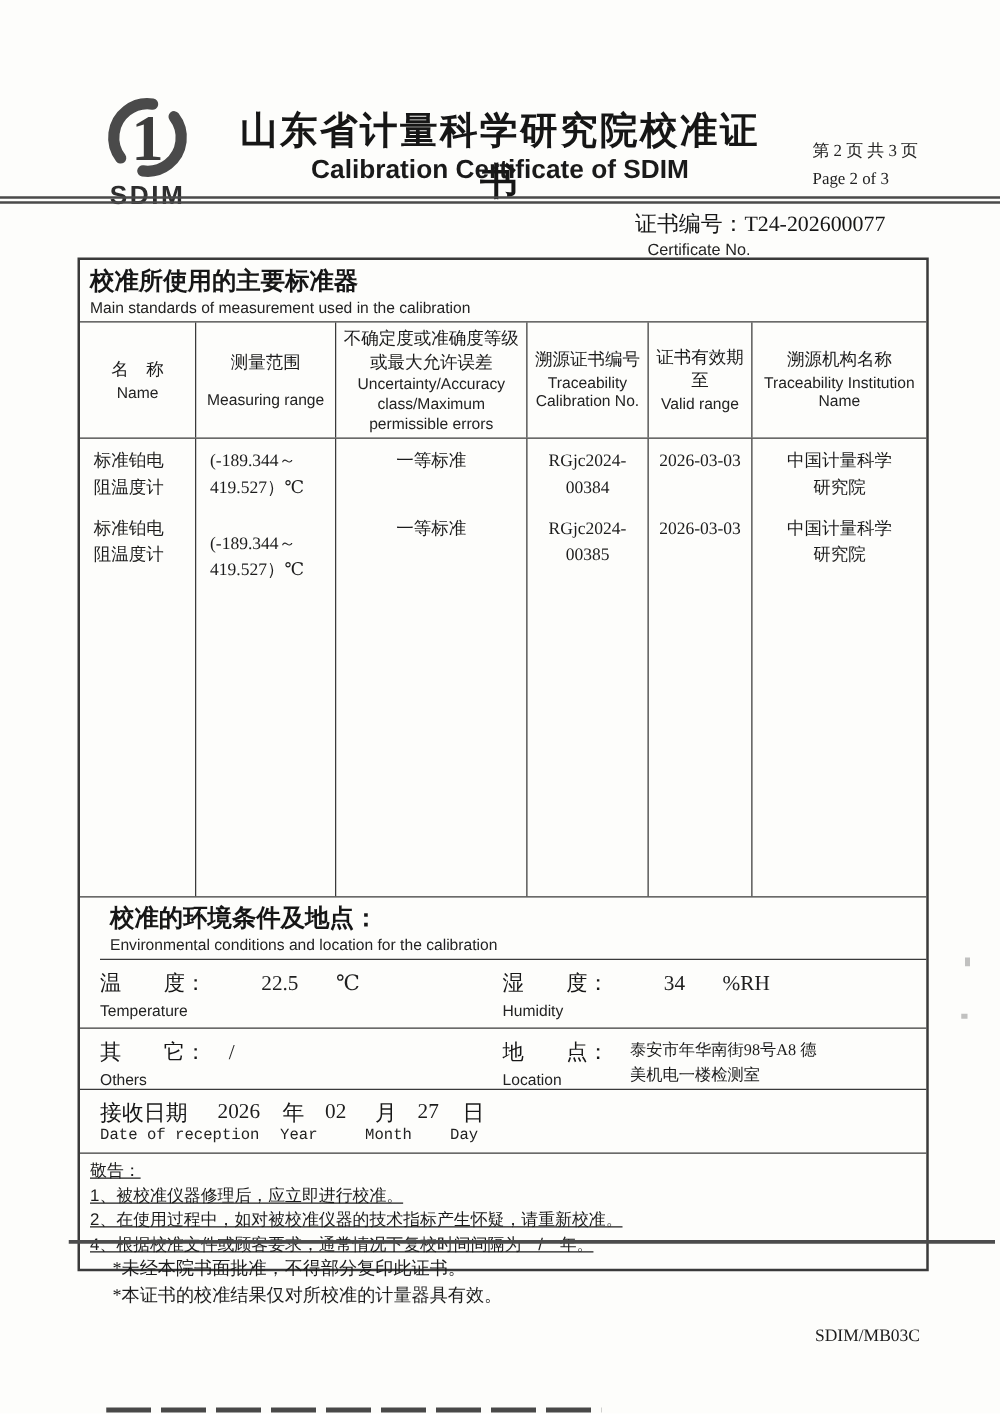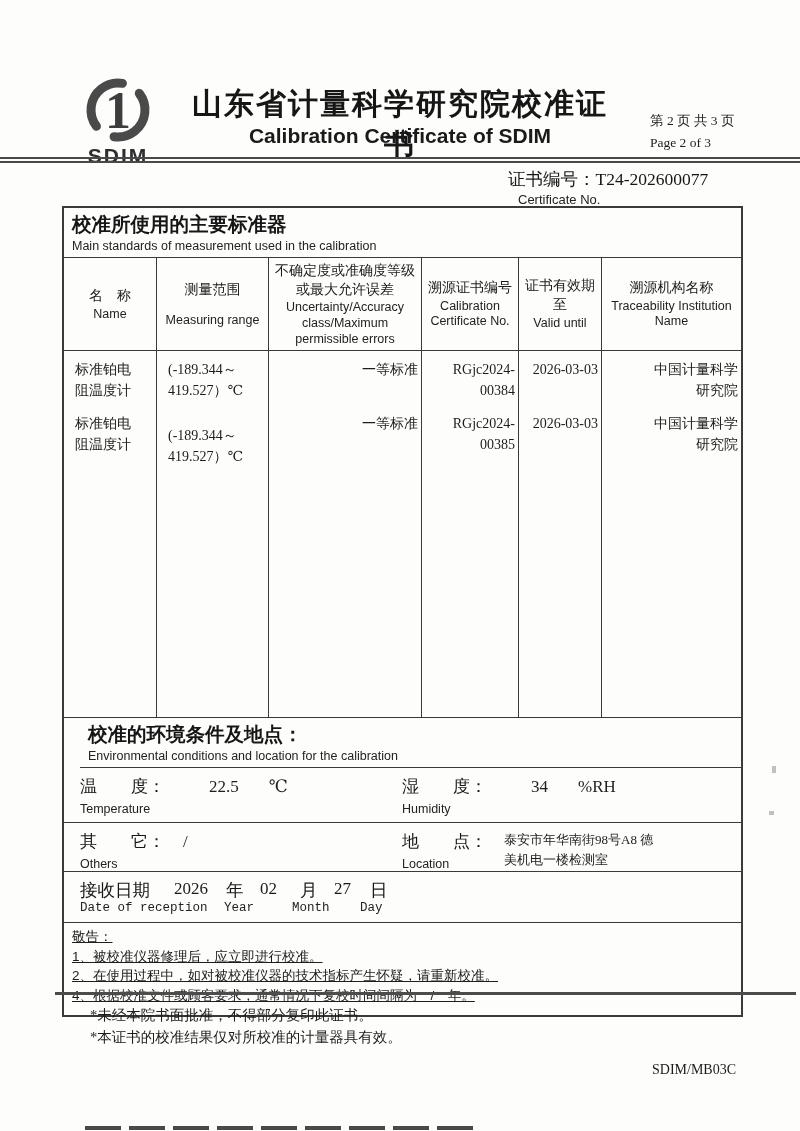--- a/index.html
+++ b/index.html
@@ -40,21 +40,21 @@
   .col:last-child{border-right:none;}
   .c0{width:93px;} .c1{width:112px;gap:12px;} .c2{width:153px;} .c3{width:97px;} .c4{width:83px;} .c5{flex:1;}
   .colhead-row .zh{font-family:"Liberation Sans",sans-serif;font-size:14px;color:#1b1b1b;line-height:1.35;}
   .colhead-row .en{font-family:"Liberation Sans",sans-serif;font-size:12.5px;color:#222;line-height:1.25;margin-top:2px;}
 
   .body-row{display:flex;height:366px;border-bottom:1.5px solid #3a3a3a;}
   .body-row .col{justify-content:flex-start;padding-top:8px;}
   .dcell{font-size:14px;line-height:1.5;color:#1c1c1c;width:100%;box-sizing:border-box;}
   .dcell.r1{height:50px;margin-bottom:4px;}
   .al{text-align:left;padding-left:8px;}
-  .ac{text-align:right;}
+  .ac{text-align:center;}
 
   .env-row{position:relative;border-bottom:1.5px solid #3a3a3a;}
   .row-temp{height:54px;} .row-oth{height:48px;} .row-rec{height:50px;}
   .env-block{position:absolute;top:7px;}
   .env-left{left:16px;} .env-right{left:338px;}
   .zh-label{font-family:"Liberation Sans",sans-serif;font-size:17px;color:#161616;}
   .env-val{font-size:17px;margin-left:40px;}
   .env-unit{font-size:17px;margin-left:26px;}
   .env-en{font-family:"Liberation Sans",sans-serif;font-size:12.5px;color:#222;margin-top:4px;}
   .loc-flex{display:flex;align-items:flex-start;}
@@ -127,25 +127,25 @@
       <div class="col c1">
         <div class="zh">测量范围</div>
         <div class="en">Measuring range</div>
       </div>
       <div class="col c2">
         <div class="zh">不确定度或准确度等级或最大允许误差</div>
         <div class="en">Uncertainty/Accuracy class/Maximum permissible errors</div>
       </div>
       <div class="col c3">
         <div class="zh">溯源证书编号</div>
-        <div class="en">Calibration Certificate No.</div>
+        <div class="en">Traceability Calibration No.</div>
       </div>
       <div class="col c4">
         <div class="zh">证书有效期至</div>
-        <div class="en">Valid until</div>
+        <div class="en">Valid range</div>
       </div>
       <div class="col c5">
         <div class="zh">溯源机构名称</div>
         <div class="en">Traceability Institution Name</div>
       </div>
     </div>
 
     <div class="body-row">
       <div class="col c0">
         <div class="dcell r1 al pre">标准铂电

